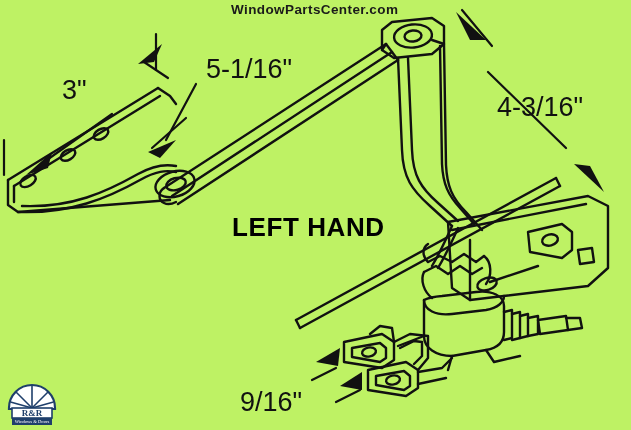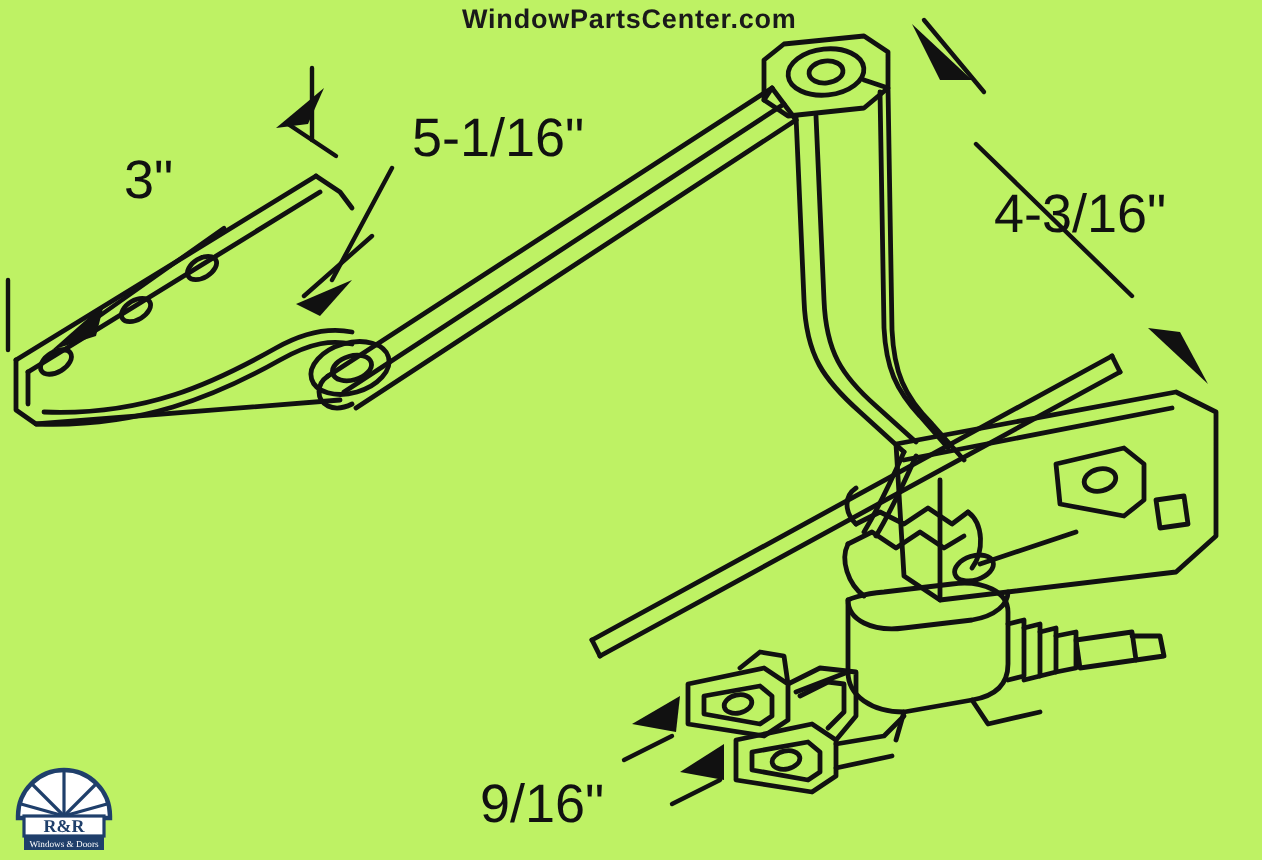--- a/index.html
+++ b/index.html
@@ -249,20 +249,21 @@
   <div class="txt" id="watermark">WindowPartsCenter.com</div>
 
   <div class="txt" id="dim-3">3"</div>
 
   <div class="txt" id="dim-5116">5-1/16"</div>
 
   <div class="txt" id="dim-4316">4-3/16"</div>
 
   <div class="txt" id="dim-916">9/16"</div>
 
+  <div class="txt" id="hand-label">LEFT HAND</div>
 
   <svg id="logo" viewBox="0 0 52 48">
     <g>
       <path d="M3,30 A23,23 0 0 1 49,30 L49,31 L3,31 Z" fill="#ffffff" stroke="#1f3f6b" stroke-width="2.2"></path>
       <g stroke="#1f3f6b" stroke-width="1.6" fill="none">
         <line x1="26" y1="30" x2="26" y2="8"></line>
         <line x1="26" y1="30" x2="10" y2="14"></line>
         <line x1="26" y1="30" x2="42" y2="14"></line>
         <line x1="26" y1="30" x2="4.5" y2="24"></line>
         <line x1="26" y1="30" x2="47.5" y2="24"></line>

